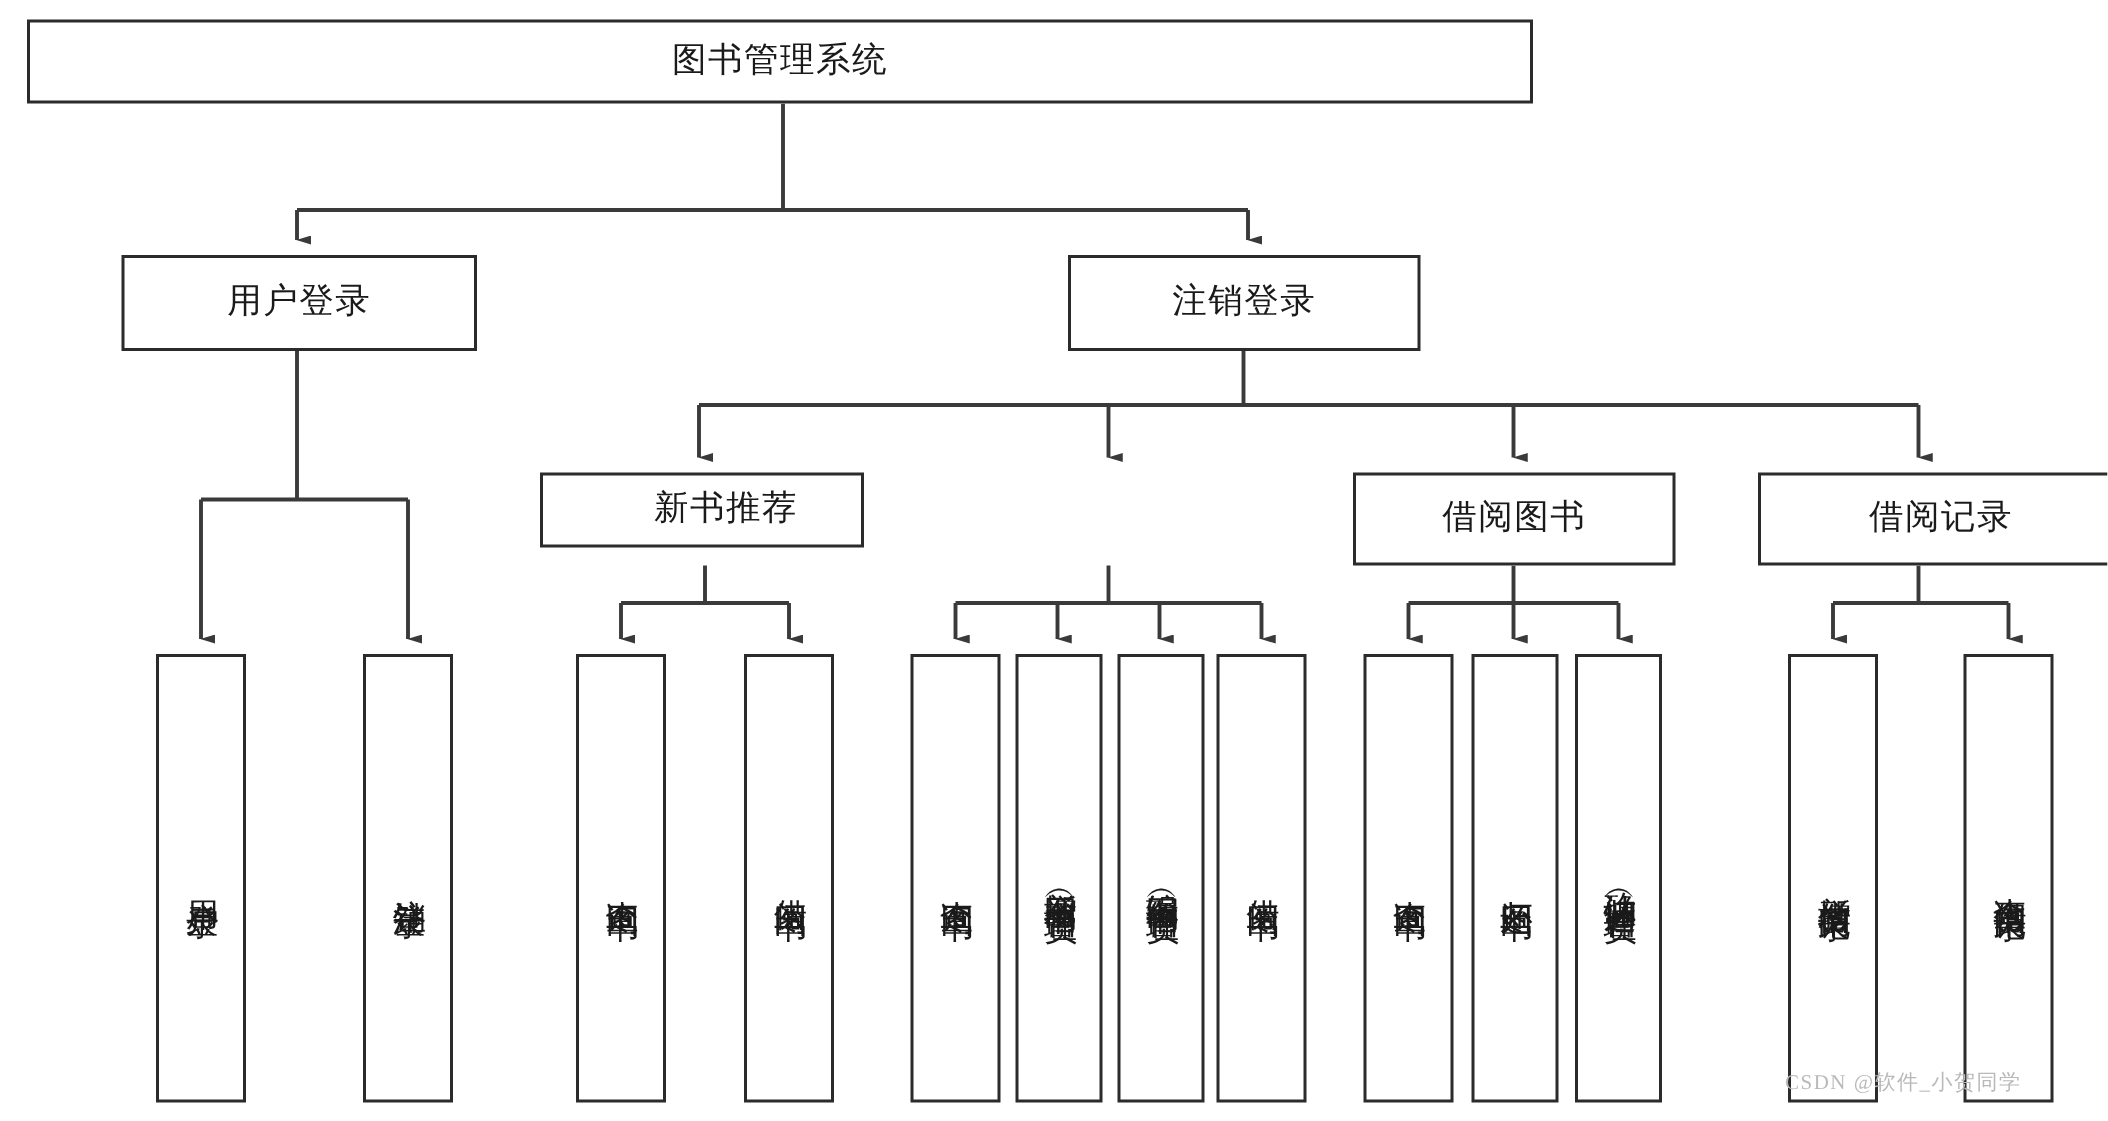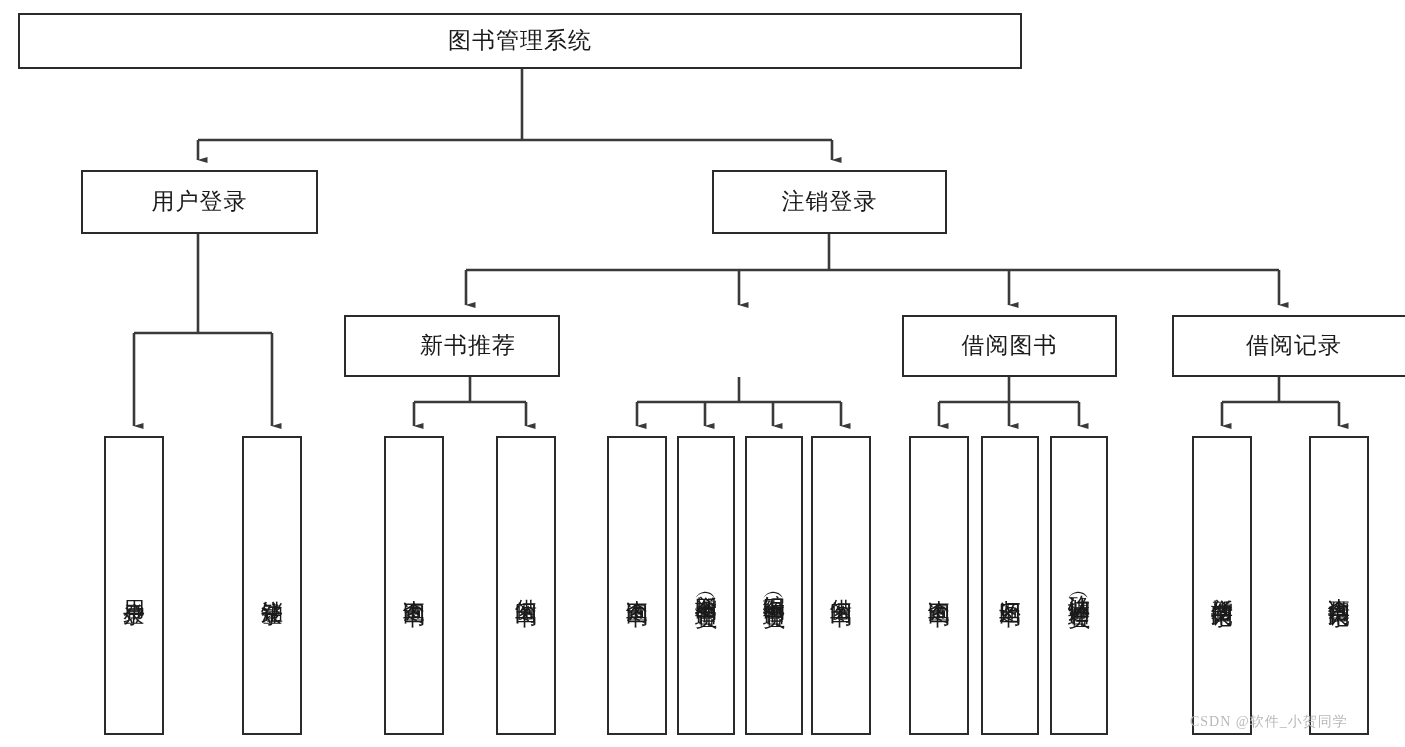--- a/index.html
+++ b/index.html
@@ -112,21 +112,21 @@
       <path d="M1339,402 L1339,426" marker-end="url(#arrow)"></path>
 
     </g>
   </svg>
 
   <div class="node h root" style="left:18px;top:13px;width:1004px;height:56px;">图书管理系统</div>
 
   <div class="node h" style="left:81px;top:170px;width:237px;height:64px;">用户登录</div>
   <div class="node h" style="left:712px;top:170px;width:235px;height:64px;">注销登录</div>
 
-  <div class="node h" style="left:344px;top:315px;width:216px;height:62px;padding-left:32px;">新书推荐</div>
+  <div class="node h" style="left:360px;top:315px;width:216px;height:50px;padding-left:32px;">新书推荐</div>
   <div class="node h" style="left:902px;top:315px;width:215px;height:62px;">借阅图书</div>
   <div class="node h" style="left:1172px;top:315px;width:244px;height:62px;">借阅记录</div>
 
   <div class="node leaf" style="left:104px;top:436px;width:60px;height:299px;">用户登录</div>
   <div class="node leaf" style="left:242px;top:436px;width:60px;height:299px;">注销登录</div>
 
   <div class="node leaf" style="left:384px;top:436px;width:60px;height:299px;">查询图书</div>
   <div class="node leaf" style="left:496px;top:436px;width:60px;height:299px;">借阅图书</div>
 
   <div class="node leaf" style="left:607px;top:436px;width:60px;height:299px;">查询图书</div>

